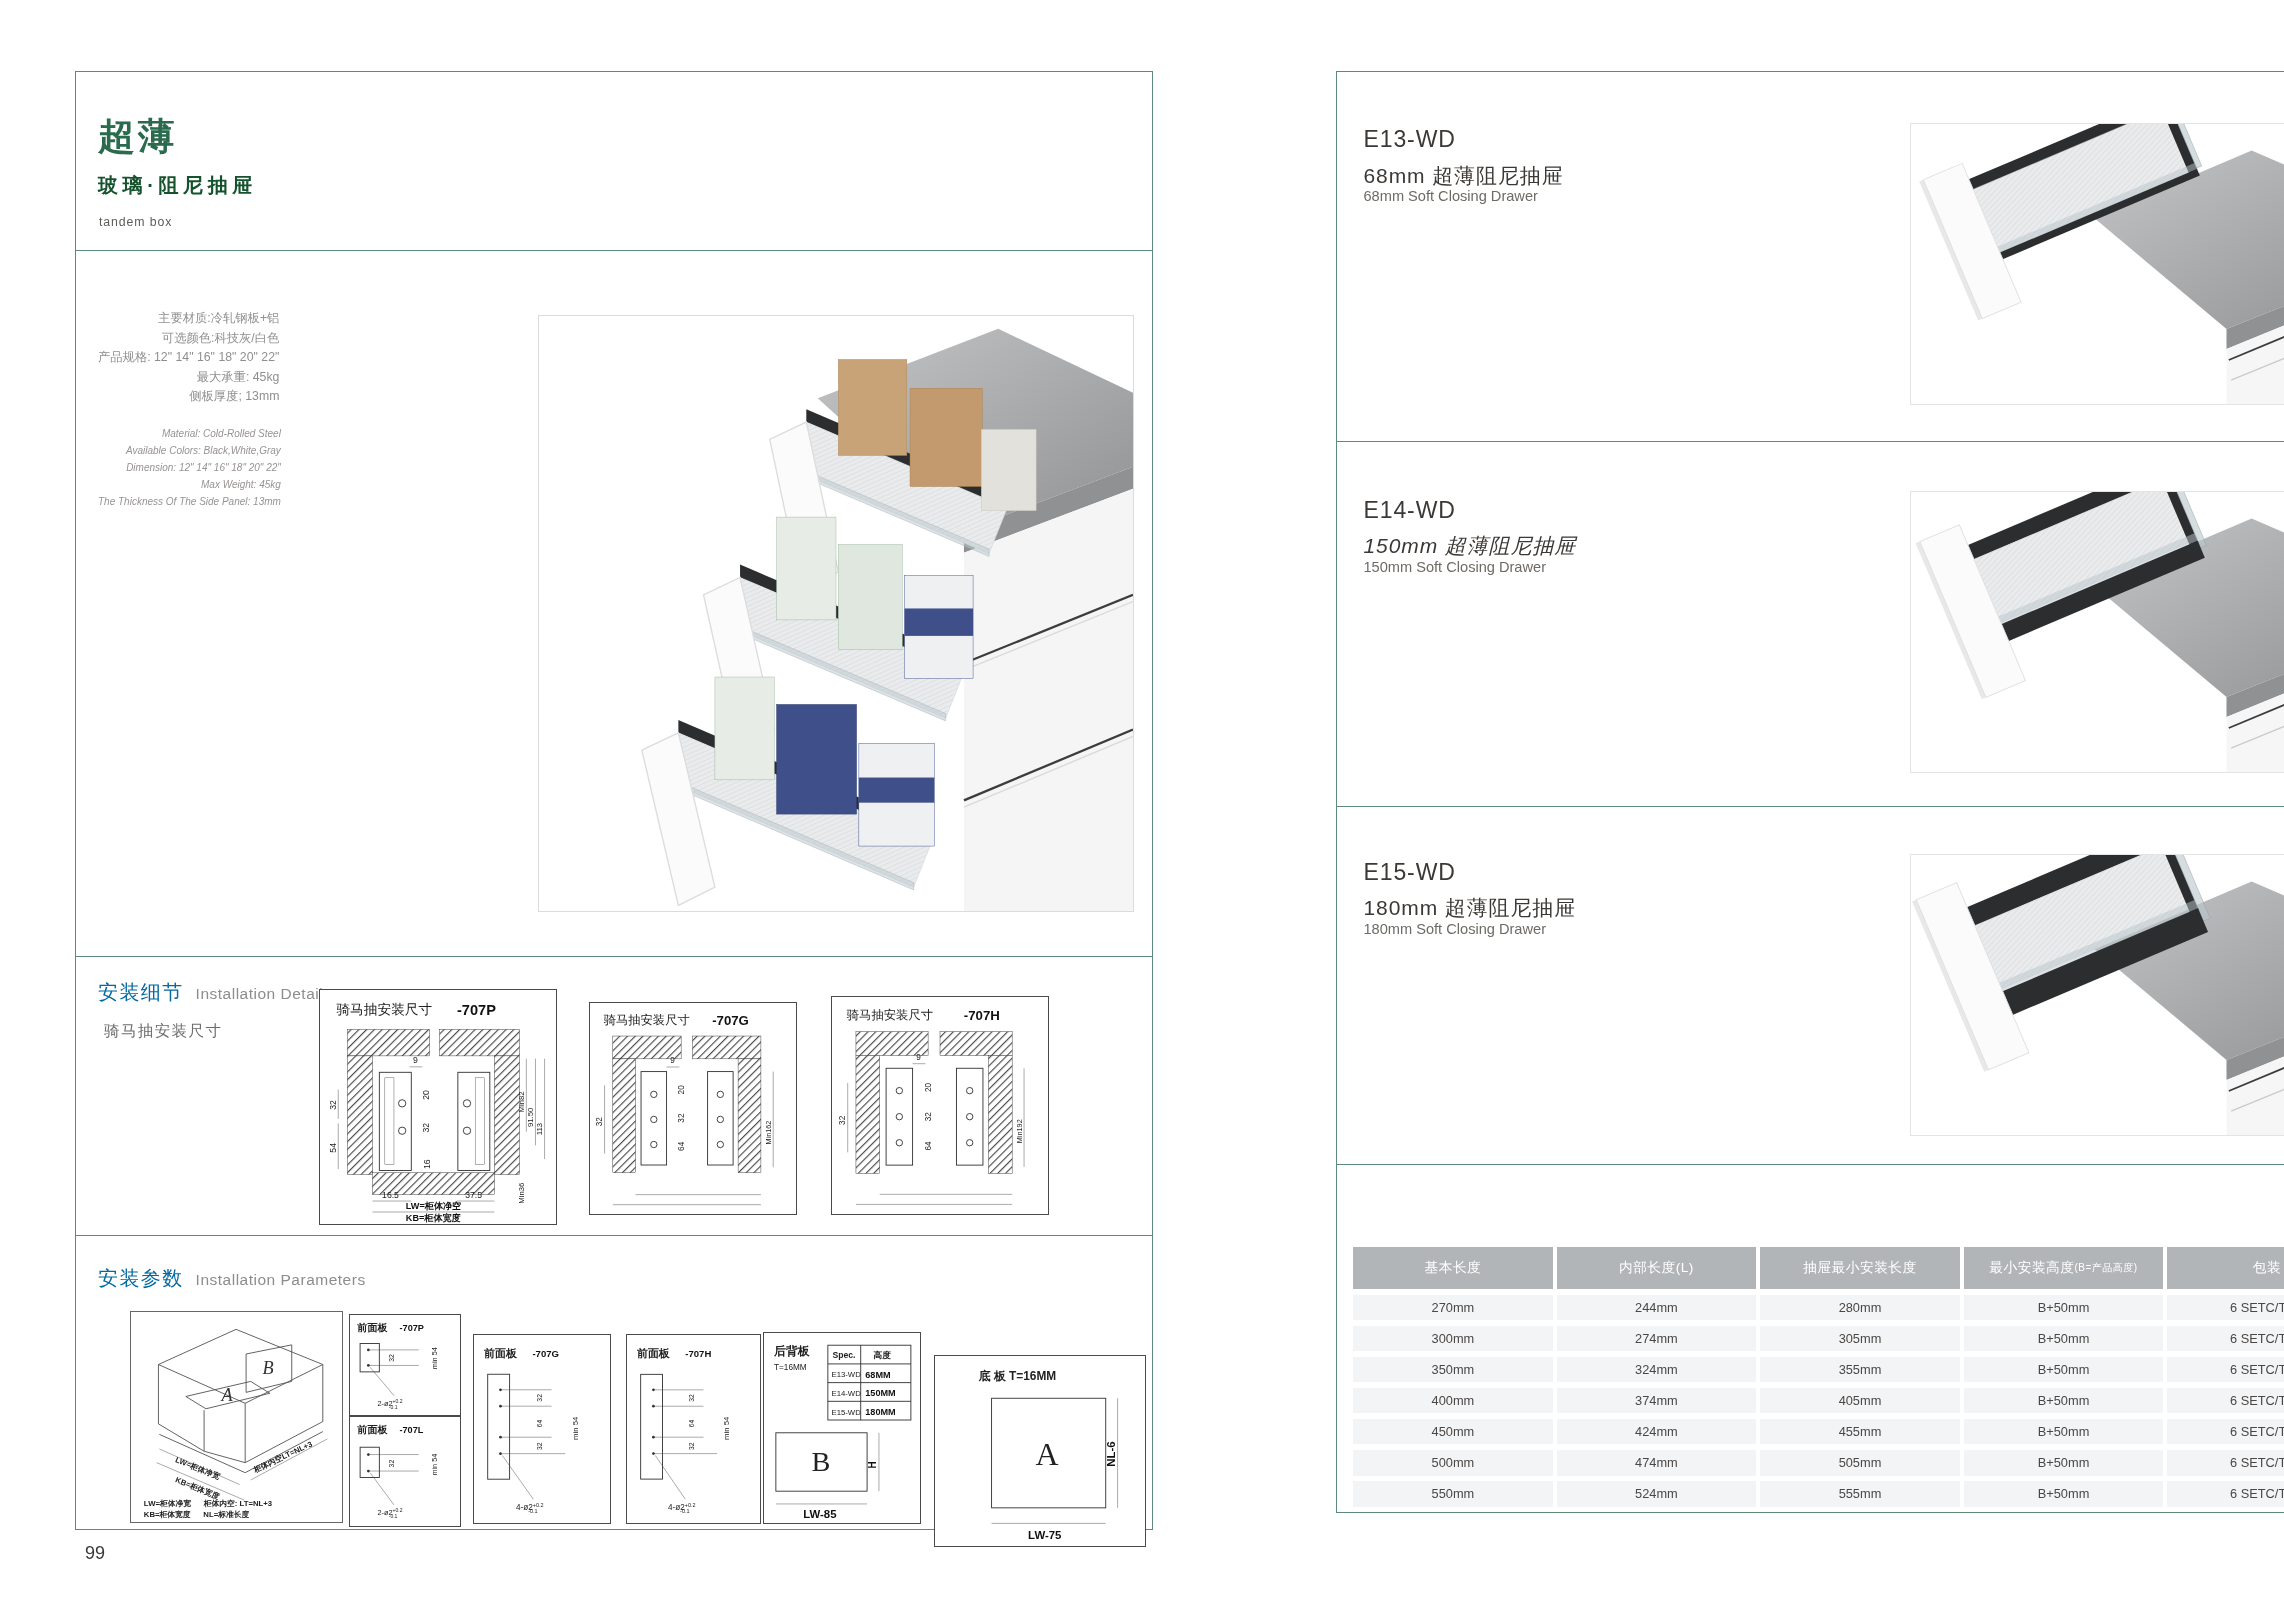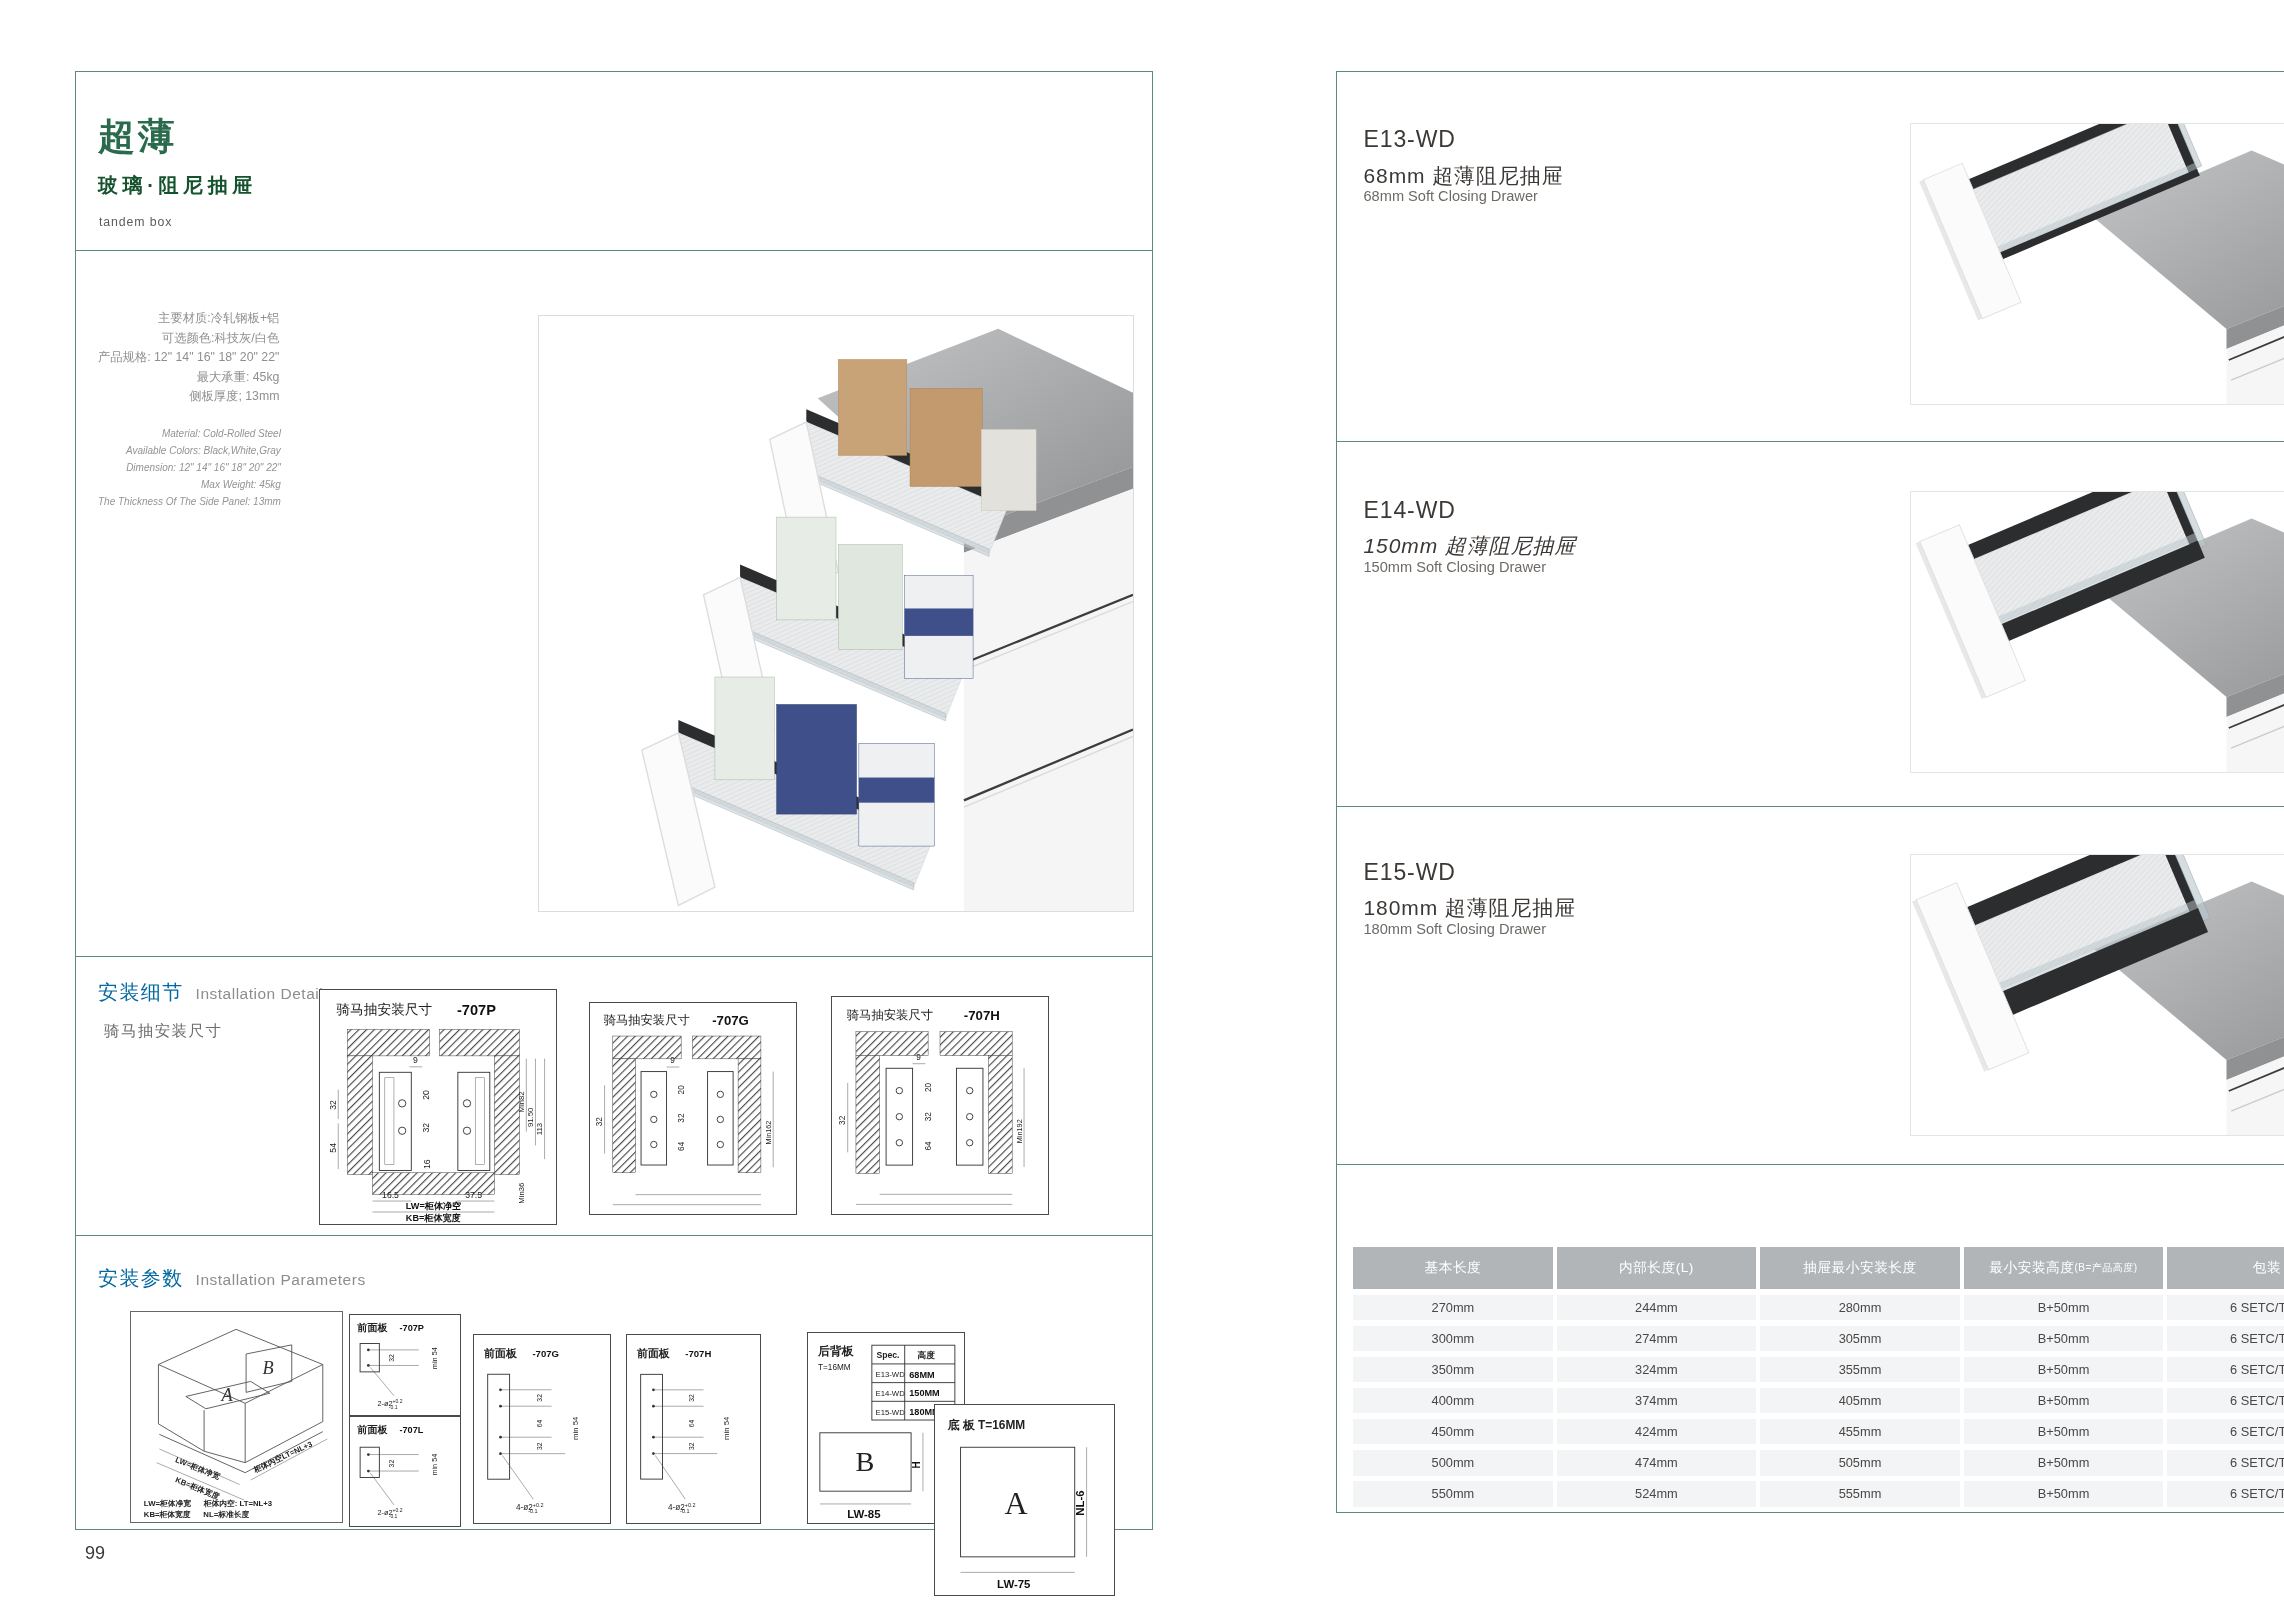--- a/index.html
+++ b/index.html
@@ -326,21 +326,21 @@
           <circle cx="58" cy="260" r="3" fill="#333"></circle>
         <text x="148" y="146" font-size="15" fill="#222" transform="rotate(-90 148 146)">32</text>
         <text x="148" y="202" font-size="15" fill="#222" transform="rotate(-90 148 202)">64</text>
         <text x="148" y="252" font-size="15" fill="#222" transform="rotate(-90 148 252)">32</text>
         <text x="224" y="230" font-size="17" fill="#222" transform="rotate(-90 224 230)">min 54</text>
         <line x1="62" y1="264" x2="128" y2="360" stroke="#444"></line>
         <text x="90" y="384" font-size="18" fill="#222"><tspan>4-ø2</tspan><tspan font-size="12" dy="-7">+0.2</tspan><tspan font-size="12" dy="14" dx="-34">-0.1</tspan></text>
       </svg>
     </div>
 
-    <div class="panel" style="left:687px;top:1260px;width:156px;height:190px;margin-left:44px;">
+    <div class="panel" style="left:687px;top:1260px;width:156px;height:190px;">
       <svg viewBox="0 0 342 415" width="156" height="190">
         <text x="22" y="48" font-size="26" font-weight="bold" fill="#222">后背板</text>
         <text x="22" y="80" font-size="18" fill="#222">T=16MM</text>
         <g stroke="#333" fill="none" stroke-width="2">
           <rect x="140" y="26" width="182" height="164"></rect>
           <line x1="140" y1="67" x2="322" y2="67"></line>
           <line x1="140" y1="108" x2="322" y2="108"></line>
           <line x1="140" y1="149" x2="322" y2="149"></line>
           <line x1="212" y1="26" x2="212" y2="190"></line>
         </g>
@@ -354,21 +354,21 @@
         <text x="222" y="179" font-size="20" font-weight="bold" fill="#111">180MM</text>
         <rect x="26" y="218" width="200" height="128" fill="none" stroke="#333" stroke-width="2"></rect>
         <text class="serifAB" x="104" y="302" font-size="62" fill="#222">B</text>
         <line x1="252" y1="218" x2="252" y2="346" stroke="#444"></line>
         <text x="246" y="296" font-size="22" font-weight="bold" fill="#111" transform="rotate(-90 246 296)">H</text>
         <line x1="26" y1="374" x2="226" y2="374" stroke="#444"></line>
         <text x="86" y="404" font-size="25" font-weight="bold" fill="#111">LW-85</text>
       </svg>
     </div>
 
-    <div class="panel" style="left:858px;top:1332px;width:179px;height:190px;">
+    <div class="panel" style="left:858px;top:1283px;width:179px;height:190px;padding-left:31px;">
       <svg viewBox="0 0 392 415" width="179" height="190">
         <text x="28" y="52" font-size="26" font-weight="bold" fill="#222">底 板 T=16MM</text>
         <rect x="56" y="92" width="250" height="240" fill="none" stroke="#333" stroke-width="2"></rect>
         <text class="serifAB" x="152" y="238" font-size="70" fill="#222">A</text>
         <line x1="332" y1="92" x2="332" y2="332" stroke="#444"></line>
         <text x="326" y="242" font-size="25" font-weight="bold" fill="#111" transform="rotate(-90 326 242)">NL-6</text>
         <line x1="56" y1="366" x2="306" y2="366" stroke="#444"></line>
         <text x="136" y="400" font-size="25" font-weight="bold" fill="#111">LW-75</text>
       </svg>
     </div>

